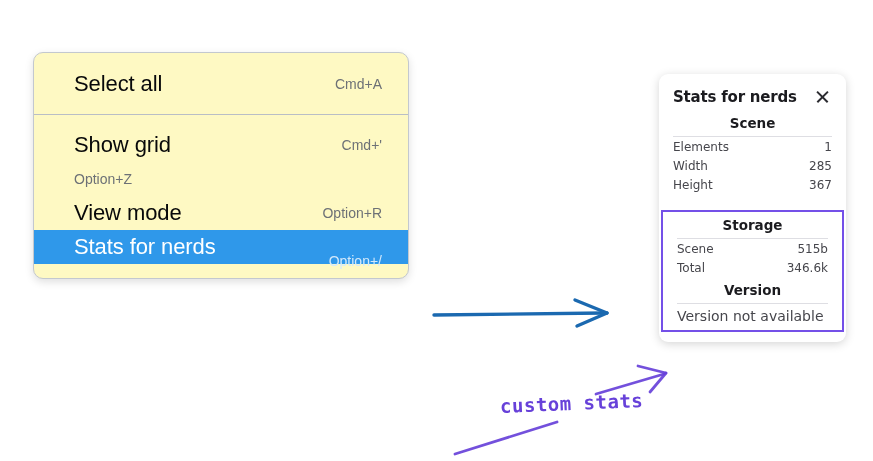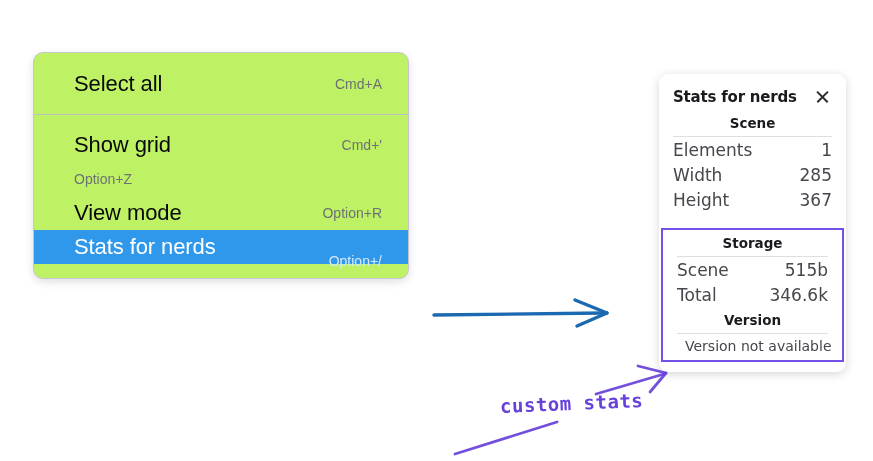--- a/index.html
+++ b/index.html
@@ -15,21 +15,21 @@
     font-family: "Liberation Sans", sans-serif;
     -webkit-font-smoothing: antialiased;
   }
 
   
   .context-menu {
     position: absolute;
     left: 33px;
     top: 52px;
     width: 374px;
-    background: #bef264;
+    background: #fef9c3;
     border: 1px solid #c3c8cf;
     border-radius: 10px;
     box-shadow: 0 3px 9px rgba(0,0,0,0.13);
     overflow: hidden;
   }
   .menu-group {
     padding: 6px 0 6px 0;
   }
   .menu-group.group-top {
     padding: 14px 0 13px 0;
@@ -127,27 +127,27 @@
   .sp-rule {
     height: 1px;
     background: #dedee3;
     margin: 0 14px 0 14px;
   }
   .sp-row {
     display: flex;
     justify-content: space-between;
     align-items: baseline;
     padding: 3px 14px 2px 14px;
-    font-size: 17px;
+    font-size: 12px;
     color: #46464c;
   }
   .sp-row .sp-key { white-space: nowrap; }
   .sp-row .sp-val { white-space: nowrap; }
   .sp-fullrow {
-    padding: 4px 14px 2px 22px;
+    padding: 4px 14px 2px 14px;
     font-size: 14px;
     color: #46464c;
     white-space: nowrap;
   }
 
   
   .sp-highlight {
     border: 2px solid #7450e8;
     margin: 16px 2px 0 2px;
     padding-bottom: 4px;

